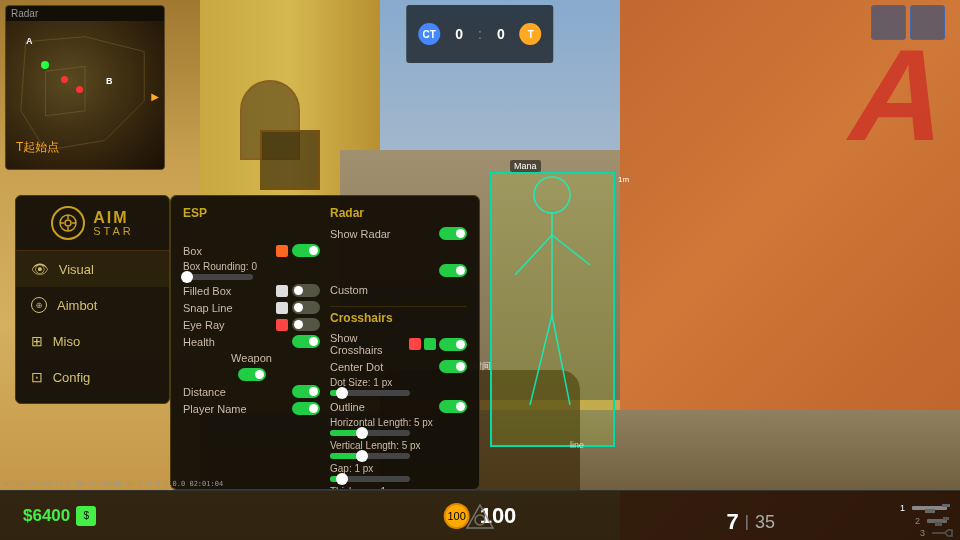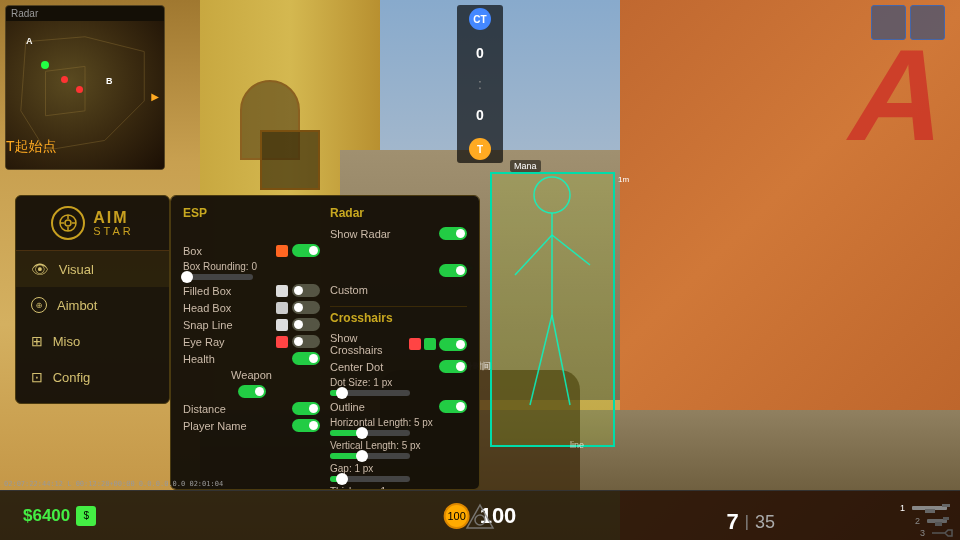--- a/index.html
+++ b/index.html
@@ -71,37 +71,37 @@
 
 <div style="position:absolute;top:5px;left:5px;width:160px;height:165px;background:rgba(20,15,5,0.9);border:1px solid #554422;border-radius:4px;overflow:hidden;">
   <div style="font-size:10px;color:#999;padding:2px 5px;background:rgba(0,0,0,0.4);">Radar</div>
   <div style="position:relative;width:100%;height:150px;">
     <div style="width:100%;height:100%;background:radial-gradient(ellipse at 40% 40%,#5a4a20 0%,#3a2a10 50%,#1a0e04 100%);"></div>
 
     <div style="position:absolute;top:15px;left:20px;font-size:9px;color:#fff;font-weight:bold;">A</div>
 
     <div style="position:absolute;top:55px;left:100px;font-size:9px;color:#fff;font-weight:bold;">B</div>
 
-    <div style="position:absolute;bottom:15px;left:0;font-size:14px;color:#ffaa22;">T起始点</div>
+    <div style="position:absolute;bottom:15px;left:10px;font-size:12px;color:#ffaa22;">T起始点</div>
 
     <div style="position:absolute;top:40px;left:35px;width:8px;height:8px;background:#22ff44;border-radius:50%;"></div>
 
     <div style="position:absolute;top:55px;left:55px;width:7px;height:7px;background:#ff3333;border-radius:50%;"></div>
     <div style="position:absolute;top:65px;left:70px;width:7px;height:7px;background:#ff3333;border-radius:50%;"></div>
 
     <svg style="position:absolute;top:0;left:0;width:100%;height:100%;opacity:0.3" viewBox="0 0 160 150">
       <path d="M20,20 L80,15 L140,30 L140,80 L100,120 L40,130 L15,90 Z" fill="none" stroke="#aa8840" stroke-width="1"></path>
       <path d="M40,50 L80,45 L80,90 L40,95 Z" fill="none" stroke="#aa8840" stroke-width="1"></path>
     </svg>
 
     <div style="position:absolute;right:5px;top:50%;transform:translateY(-50%);color:#ffaa22;font-size:10px;">▶</div>
   </div>
 </div>
 
-<div style="position:absolute;top:5px;left:50%;transform:translateX(-50%);display:flex;align-items:center;gap:15px;background:rgba(0,0,0,0.65);padding:3px 12px;border-radius:3px;flex-direction:column;">
+<div style="position:absolute;top:5px;left:50%;transform:translateX(-50%);display:flex;align-items:center;gap:15px;background:rgba(0,0,0,0.65);padding:18px 12px;border-radius:3px;">
 
   <div style="width:22px;height:22px;border-radius:50%;background:#4488ff;display:flex;align-items:center;justify-content:center;font-size:10px;color:white;font-weight:bold;">CT</div>
   <div style="color:white;font-size:14px;font-weight:bold;">0</div>
   <div style="color:#888;font-size:14px;">:</div>
   <div style="color:white;font-size:14px;font-weight:bold;">0</div>
 
   <div style="width:22px;height:22px;border-radius:50%;background:#ffaa22;display:flex;align-items:center;justify-content:center;font-size:10px;color:white;font-weight:bold;">T</div>
 </div>
 
 <div style="position:absolute;top:5px;right:15px;display:flex;gap:4px;">
@@ -172,27 +172,20 @@
       </div>
 
       <div style="display:flex;align-items:center;gap:4px;padding:2px 0;font-size:11px;color:#ccbbaa;">
         <span style="flex:1;">Filled Box</span>
         <div style="width:12px;height:12px;background:#dddddd;border-radius:2px;cursor:pointer;"></div>
         <div style="width:28px;height:13px;background:#555544;border-radius:7px;display:flex;align-items:center;padding:2px;cursor:pointer;">
           <div style="width:9px;height:9px;background:white;border-radius:50%;"></div>
         </div>
       </div>
 
-      <div style="display:flex;align-items:center;gap:4px;padding:2px 0;font-size:11px;color:#ccbbaa;">
-        <span style="flex:1;">Head Box</span>
-        <div style="width:12px;height:12px;background:#cccccc;border-radius:2px;cursor:pointer;"></div>
-        <div style="width:28px;height:13px;background:#555544;border-radius:7px;display:flex;align-items:center;padding:2px;cursor:pointer;">
-          <div style="width:9px;height:9px;background:white;border-radius:50%;"></div>
-        </div>
-      </div>
 
 
       <div style="display:flex;align-items:center;gap:4px;padding:2px 0;font-size:11px;color:#ccbbaa;">
         <span style="flex:1;">Snap Line</span>
         <div style="width:12px;height:12px;background:#dddddd;border-radius:2px;cursor:pointer;"></div>
         <div style="width:28px;height:13px;background:#555544;border-radius:7px;display:flex;align-items:center;padding:2px;cursor:pointer;">
           <div style="width:9px;height:9px;background:white;border-radius:50%;"></div>
         </div>
       </div>
 

